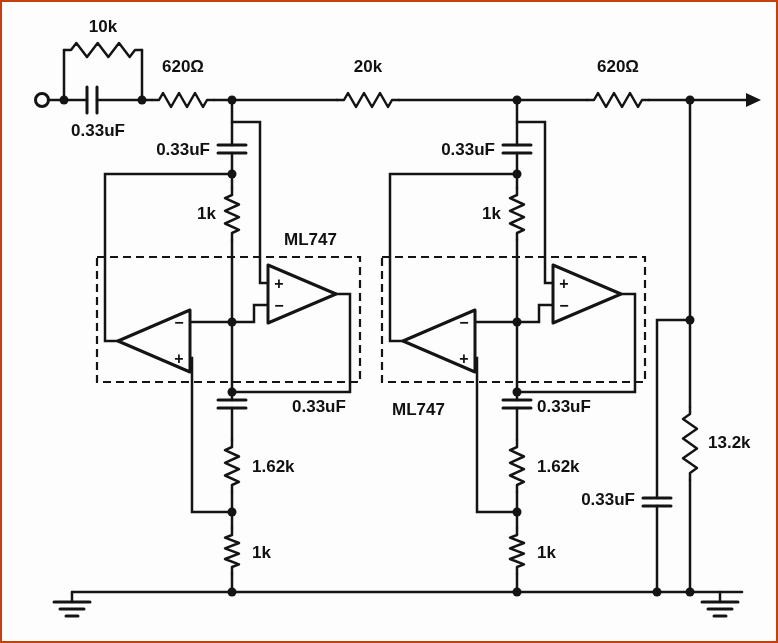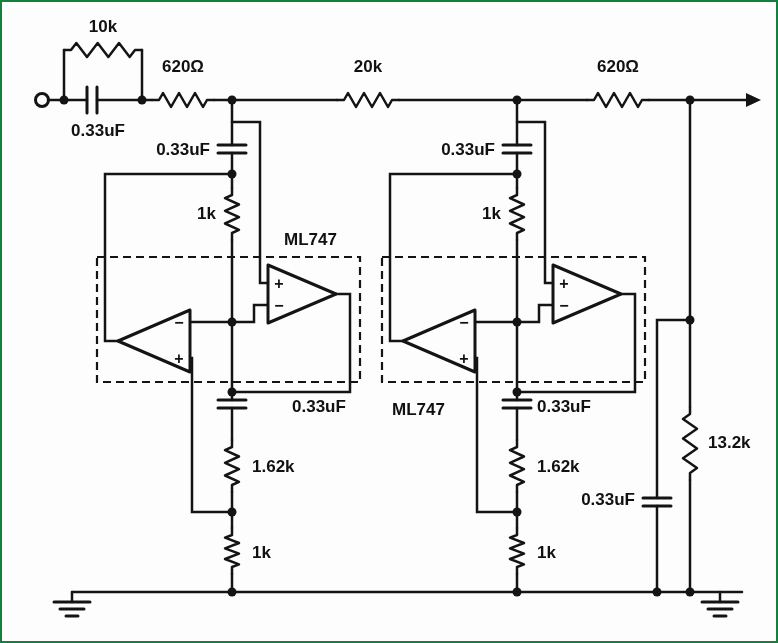--- a/index.html
+++ b/index.html
@@ -1,18 +1,18 @@
 <!DOCTYPE html>
 <html><head>
 <meta charset="utf-8">
 <style>
   html,body{margin:0;padding:0;background:#e8e8e8;}
   .frame{
     width:778px;height:643px;background:#fdfdfd;
-    border:2px solid #15803d;box-sizing:border-box;
+    border:2px solid #c2410c;box-sizing:border-box;
     position:relative;overflow:hidden;
     font-family:"Liberation Sans", sans-serif;
   }
   svg{display:block;}
   .wire{stroke:#141414;stroke-width:2.5;fill:none;stroke-linecap:round;}
   .comp{stroke:#141414;stroke-width:3;fill:none;stroke-linecap:round;stroke-linejoin:round;}
   .res{stroke:#141414;stroke-width:2.5;fill:none;stroke-linejoin:round;stroke-linecap:round;}
   .tri{stroke:#141414;stroke-width:3;fill:#fdfdfd;stroke-linejoin:round;}
   .icbox{stroke:#141414;stroke-width:2.2;fill:none;stroke-dasharray:8 5;}
   .dot{fill:#141414;stroke:none;}

